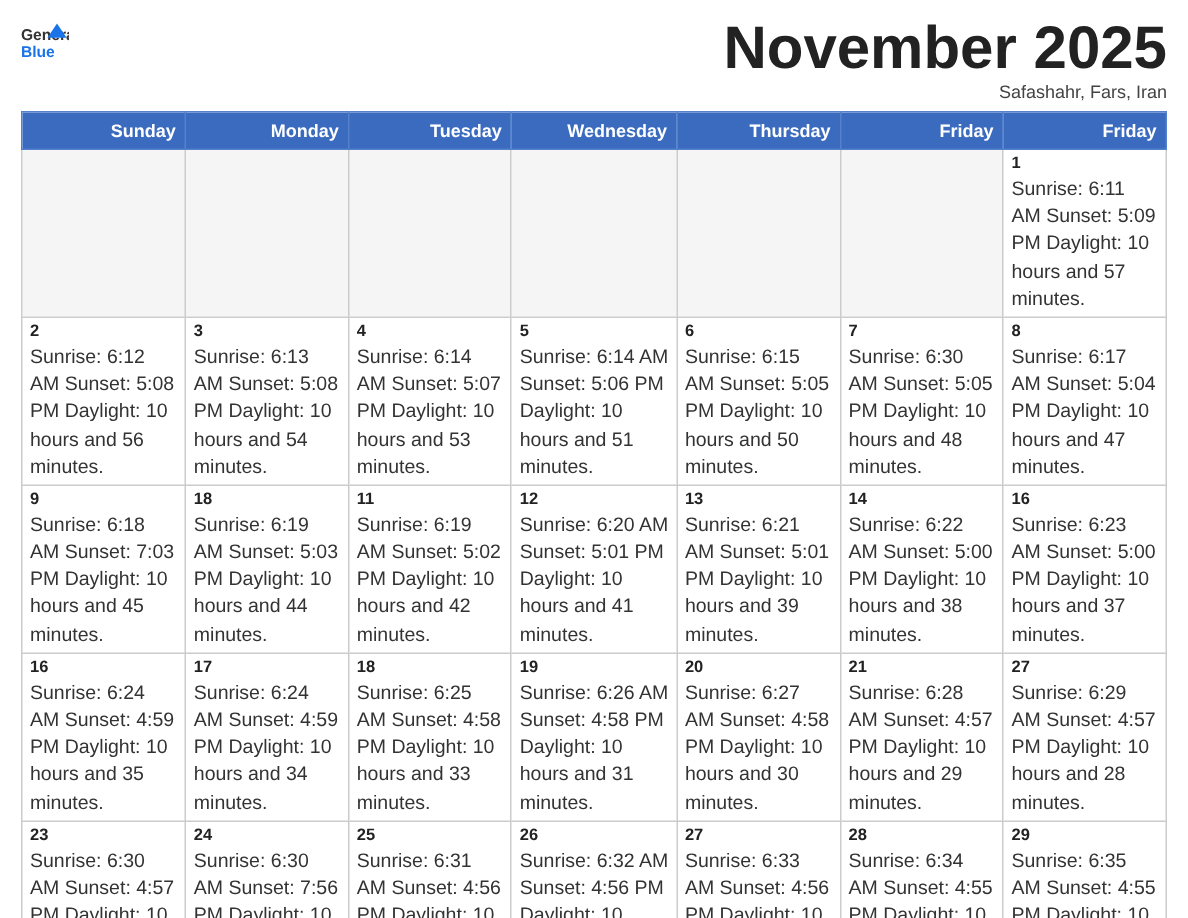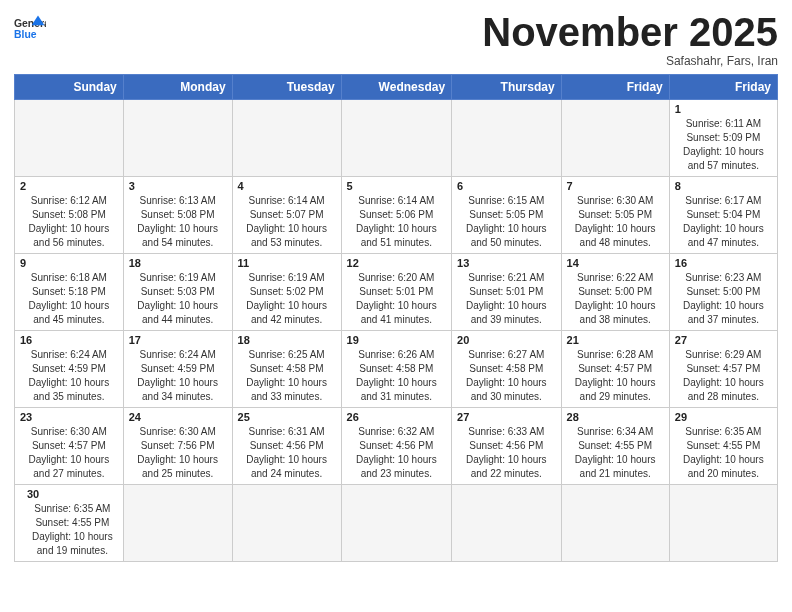--- a/index.html
+++ b/index.html
@@ -72,24 +72,23 @@
     .calendar td.empty {
       background: #f5f5f5;
     }
     .day-number {
       font-size: 11px;
       font-weight: bold;
       color: #222;
       margin-bottom: 2px;
     }
     .day-info {
-      font-size: 10px;
+      font-size: 13px;
       color: #333;
       line-height: 1.4;
-      text-align: center;
     }
     .last-row td {
       min-height: 55px;
       padding-left: 12px;
     }
   </style>
 </head>
 <body>
 
 <div class="page">
@@ -183,21 +182,21 @@
             <div class="day-info">Sunrise: 6:17 AM
 Sunset: 5:04 PM
 Daylight: 10 hours
 and 47 minutes.</div>
           </td>
         </tr>
         <tr>
           <td>
             <div class="day-number">9</div>
             <div class="day-info">Sunrise: 6:18 AM
-Sunset: 5:18 PM
+Sunset: 7:03 PM
 Daylight: 10 hours
 and 45 minutes.</div>
           </td>
           <td>
             <div class="day-number">18</div>
             <div class="day-info">Sunrise: 6:19 AM
 Sunset: 5:03 PM
 Daylight: 10 hours
 and 44 minutes.</div>
           </td>

